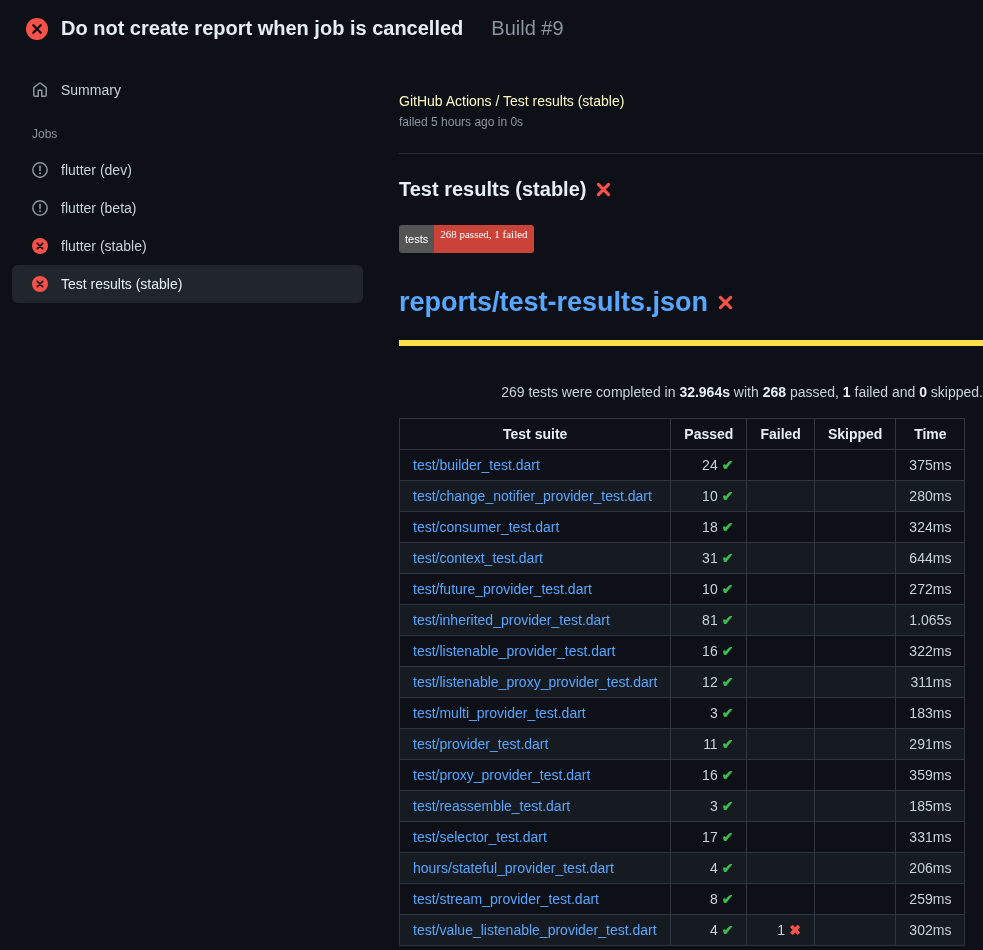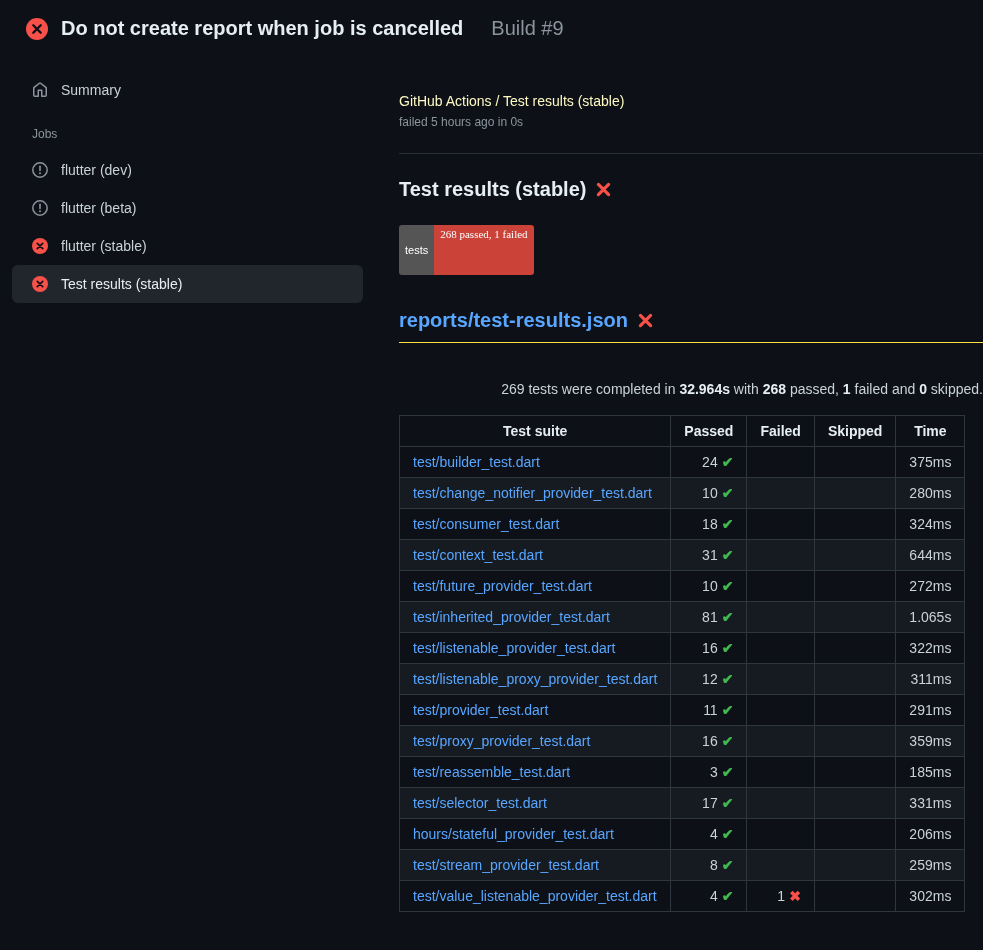--- a/index.html
+++ b/index.html
@@ -26,25 +26,25 @@
   
   main { flex:1; padding:40px 0 0 24px; min-width:0; }
   .breadcrumb { font-size:14px; font-weight:400; color:#fef9c3; }
   .run-meta { font-size:12px; color:#8b949e; margin-top:6px; }
   .divider { border-bottom:1px solid #272d36; margin-top:24px; }
   .section-title { display:flex; align-items:center; gap:9px; margin:24px 0 0 0;
                    font-size:20px; font-weight:700; color:#e6edf3; }
   .cross-mark { display:flex; flex:none; }
   .badge { display:inline-flex; margin-top:24px; border-radius:3px; overflow:hidden;
            font-size:11px; line-height:18px; color:#ffffff; }
-  .badge-label { background:#555555; padding:16px 6px; }
+  .badge-label { background:#555555; padding:5px 6px; }
   .badge-value { background:#ca4238; padding:0 6px;font-family:Liberation Serif, serif; }
   .report-heading { display:flex; align-items:center; gap:9px; margin:34px 0 0 0;
-                    padding-bottom:10px; border-bottom:1px solid #fde047;
-                    font-size:20px; font-weight:700; }
+                    padding-bottom:22px; border-bottom:6px solid #fde047;
+                    font-size:27px; font-weight:700; }
   .report-link { color:#58a6ff; text-decoration:none; }
   .summary-line { margin:38px 0 0 0; color:#c9d1d9;text-align:right; }
   .summary-line strong { color:#e6edf3; font-weight:700; }
   
   .results-table { margin-top:18px; border-collapse:collapse; width:553px; font-size:14px; }
   .results-table th, .results-table td { border:1px solid #30363d; padding:7px 13px; }
   .results-table th { font-weight:700; color:#e6edf3; text-align:center; }
   .results-table th.num-col { text-align:center; }
   .results-table th:nth-child(1) { width:272px; }
   .results-table th:nth-child(2) { width:68px; }
@@ -215,20 +215,27 @@
             <td class="time-cell">322ms</td>
           </tr>
           <tr>
             <td><a href="#" class="suite-link">test/listenable_proxy_provider_test.dart</a></td>
             <td class="num-cell"><span>12</span><span class="check-glyph">✔</span></td>
             <td class="num-cell"></td>
             <td class="num-cell"></td>
             <td class="time-cell">311ms</td>
           </tr>
           <tr>
+            <td><a href="#" class="suite-link">test/multi_provider_test.dart</a></td>
+            <td class="num-cell"><span>3</span><span class="check-glyph">✔</span></td>
+            <td class="num-cell"></td>
+            <td class="num-cell"></td>
+            <td class="time-cell">183ms</td>
+          </tr>
+          <tr>
             <td><a href="#" class="suite-link">test/provider_test.dart</a></td>
             <td class="num-cell"><span>11</span><span class="check-glyph">✔</span></td>
             <td class="num-cell"></td>
             <td class="num-cell"></td>
             <td class="time-cell">291ms</td>
           </tr>
           <tr>
             <td><a href="#" class="suite-link">test/proxy_provider_test.dart</a></td>
             <td class="num-cell"><span>16</span><span class="check-glyph">✔</span></td>
             <td class="num-cell"></td>

